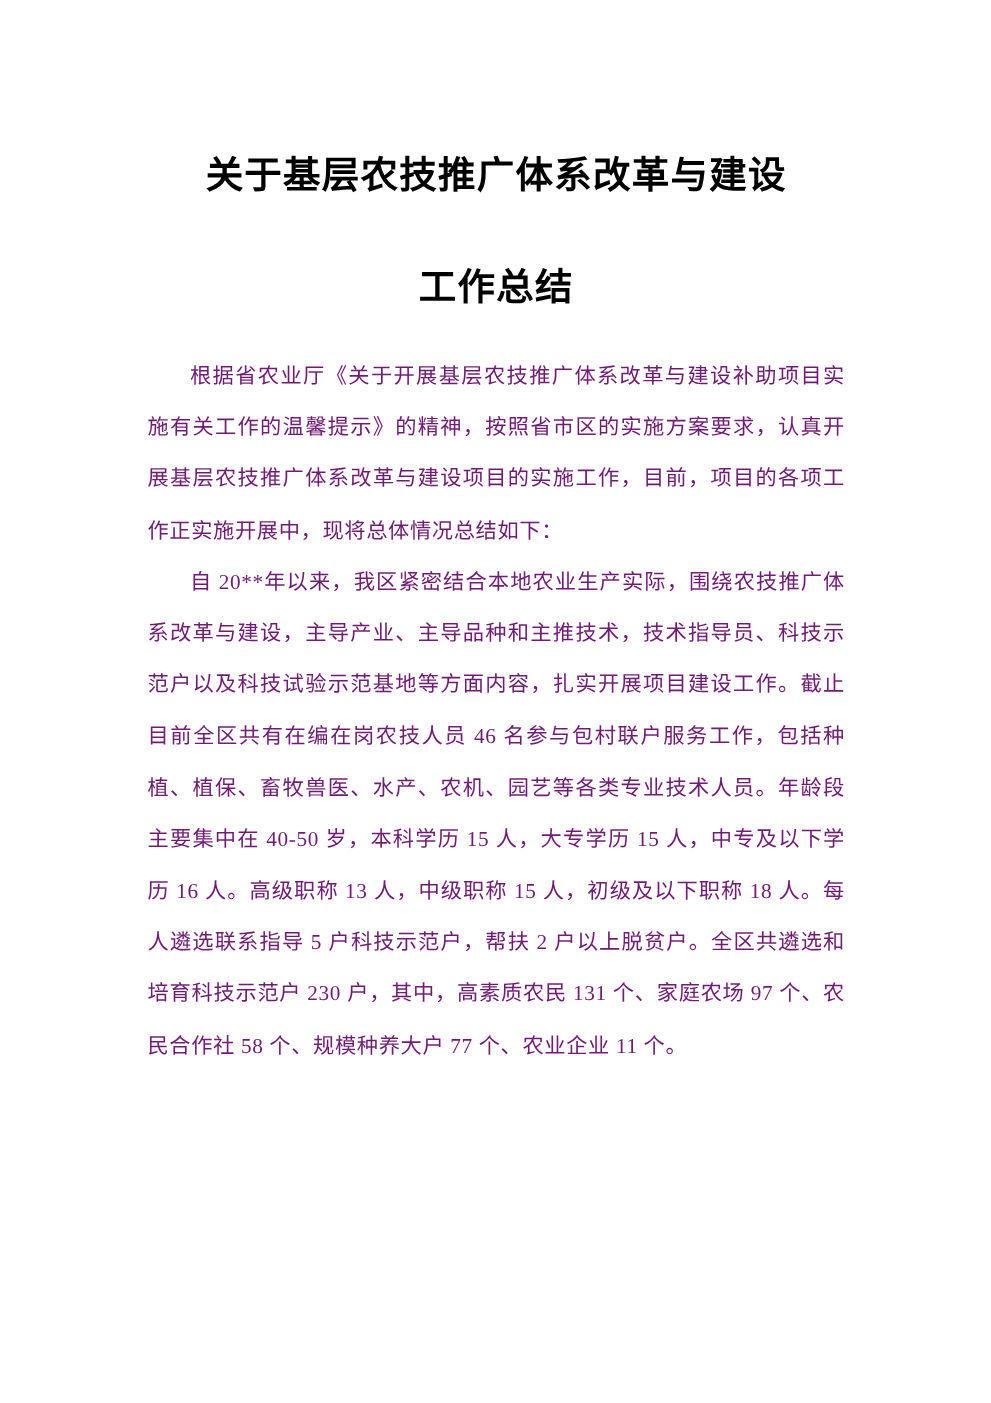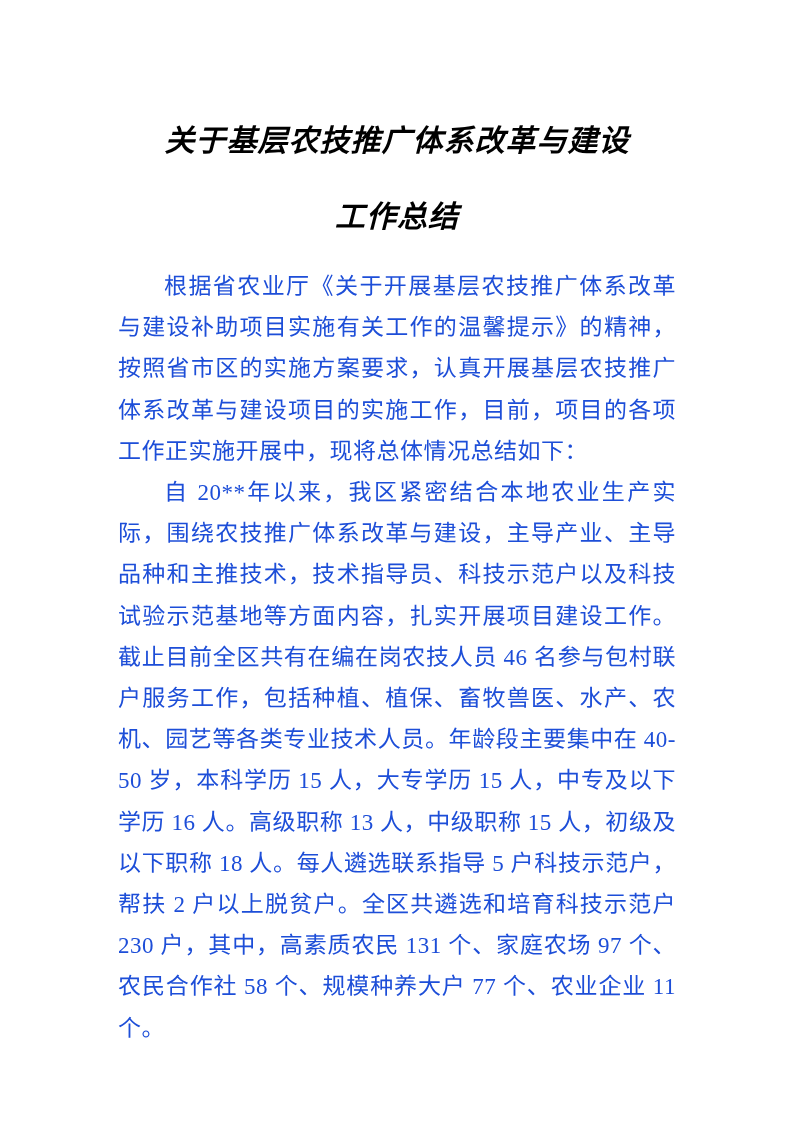--- a/index.html
+++ b/index.html
@@ -27,38 +27,36 @@
     text-align: center;
     font-size: 30px;
     font-weight: bold;
     color: #000000;
     line-height: 44px;
     letter-spacing: 1px;
     font-family: "Liberation Serif", "DejaVu Serif", serif;
   }
   .doc-title.line1 {
     padding-top: 119px;
-    font-style: italic;
   }
   .doc-title.line2 {
-    margin-top: 32px;
-    font-style: italic;
+    margin-top: 46px;
   }
   .doc-body {
     margin-top: 27px;
   }
   .doc-body p {
     margin: 0;
-    font-size: 23px;
+    font-size: 17px;
     line-height: 41.2px;
     letter-spacing: 0.5px;
     text-indent: 2em;
     text-align: justify;
     text-justify: inter-character;
-    color: #1d4ed8;
+    color: #701a75;
     word-break: break-all;
   }
 </style>
 </head>
 <body>
 
 <div class="page">
   <div class="doc-content">
 
     <h1 class="doc-title line1">关于基层农技推广体系改革与建设</h1>

